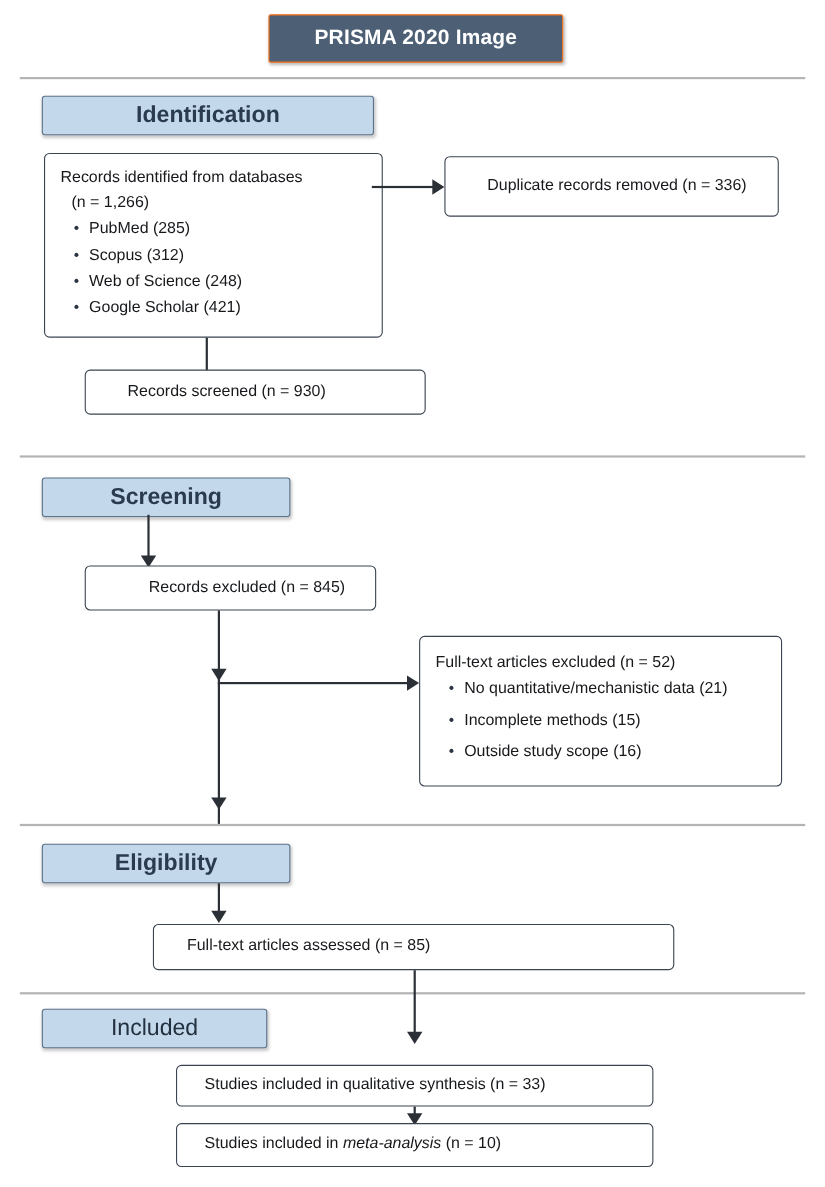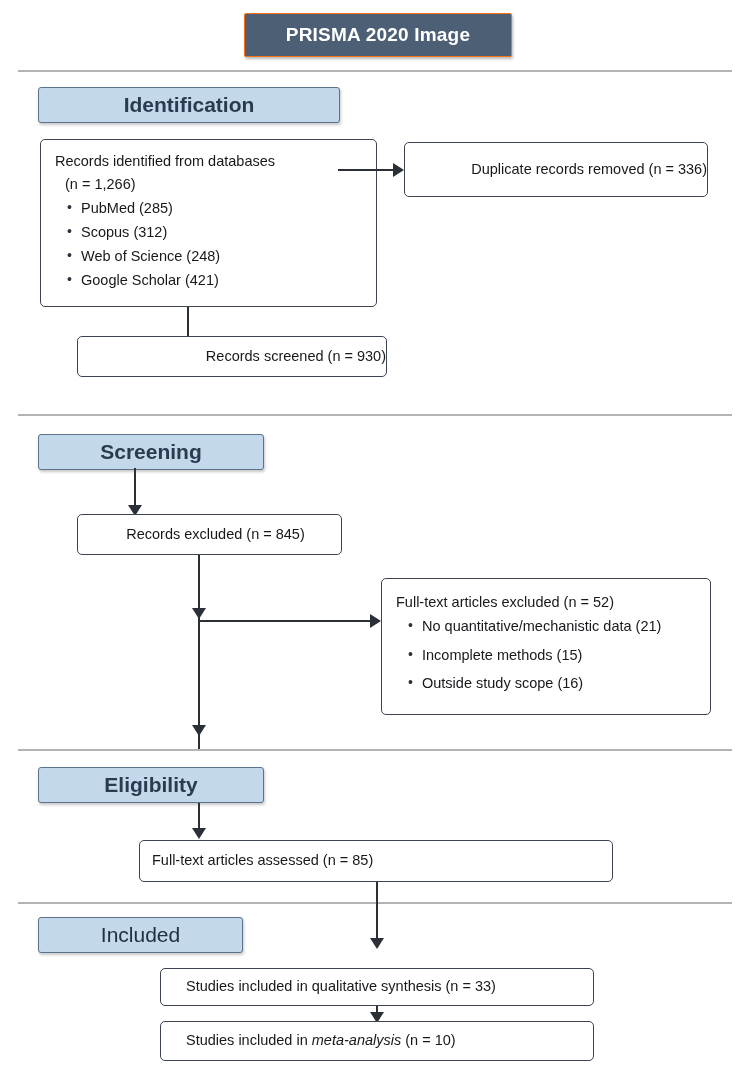--- a/index.html
+++ b/index.html
@@ -75,27 +75,27 @@
     border: 1.6px solid #3b4450;
     border-radius: 5px;
     box-sizing: border-box;
     color: #16181b;
     font-size: 14.5px;
     line-height: 1.45;
   }
   .node.center {
     display: flex;
     align-items: center;
-    justify-content: flex-end;
+    justify-content: flex-start;
     padding-left: 38px;
   }
   .node.leftpad {
     display: flex;
     align-items: center;
-    padding-left: 12px;
+    padding-left: 30px;
   }
   .node-body {
     padding: 11px 12px 10px 14px;
   }
   .node-head {
     margin: 0 0 2px 0;
   }
   .node-sub {
     margin: 0 0 4px 10px;
   }
@@ -155,21 +155,21 @@
 
   <div class="title-banner">PRISMA 2020 Image</div>
 
   <div class="divider" style="top:70px;"></div>
   <div class="divider" style="top:414px;"></div>
   <div class="divider" style="top:749px;"></div>
   <div class="divider" style="top:902px;"></div>
 
   <div class="stage-label" style="left:38px; top:87px; width:300px;">Identification</div>
 
-  <div class="node" style="left:40px; top:139px; width:337px; height:168px;">
+  <div class="node" style="left:40px; top:139px; width:308px; height:168px;">
     <div class="node-body">
       <div class="node-head">Records identified from databases</div>
       <div class="node-sub">(n = 1,266)</div>
       <ul class="bullets">
         <li>PubMed (285)</li>
         <li>Scopus (312)</li>
         <li>Web of Science (248)</li>
         <li>Google Scholar (421)</li>
       </ul>
     </div>

